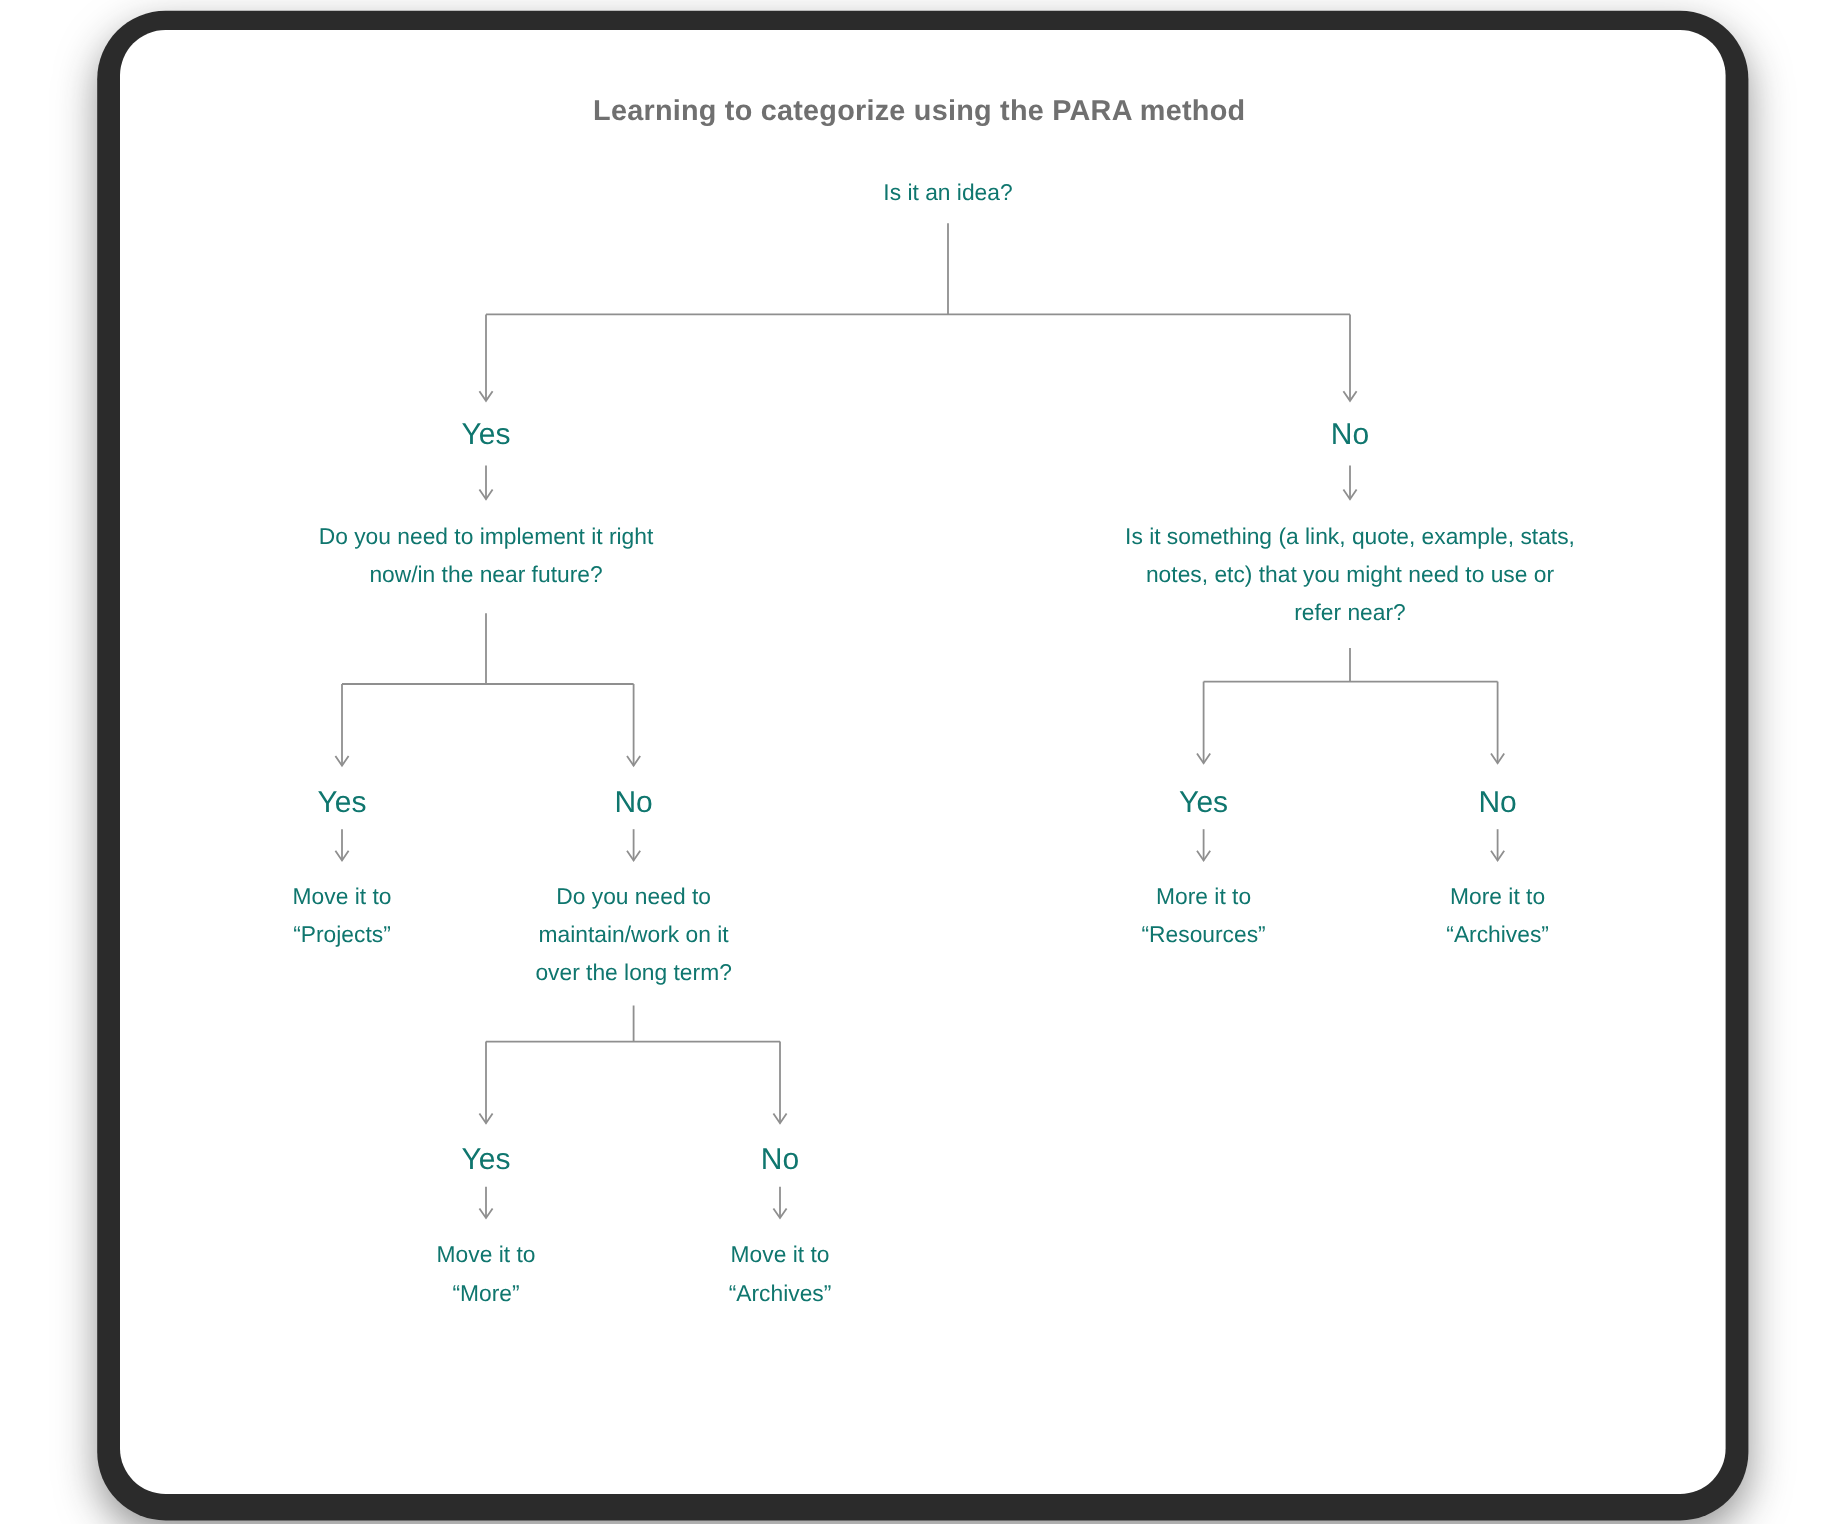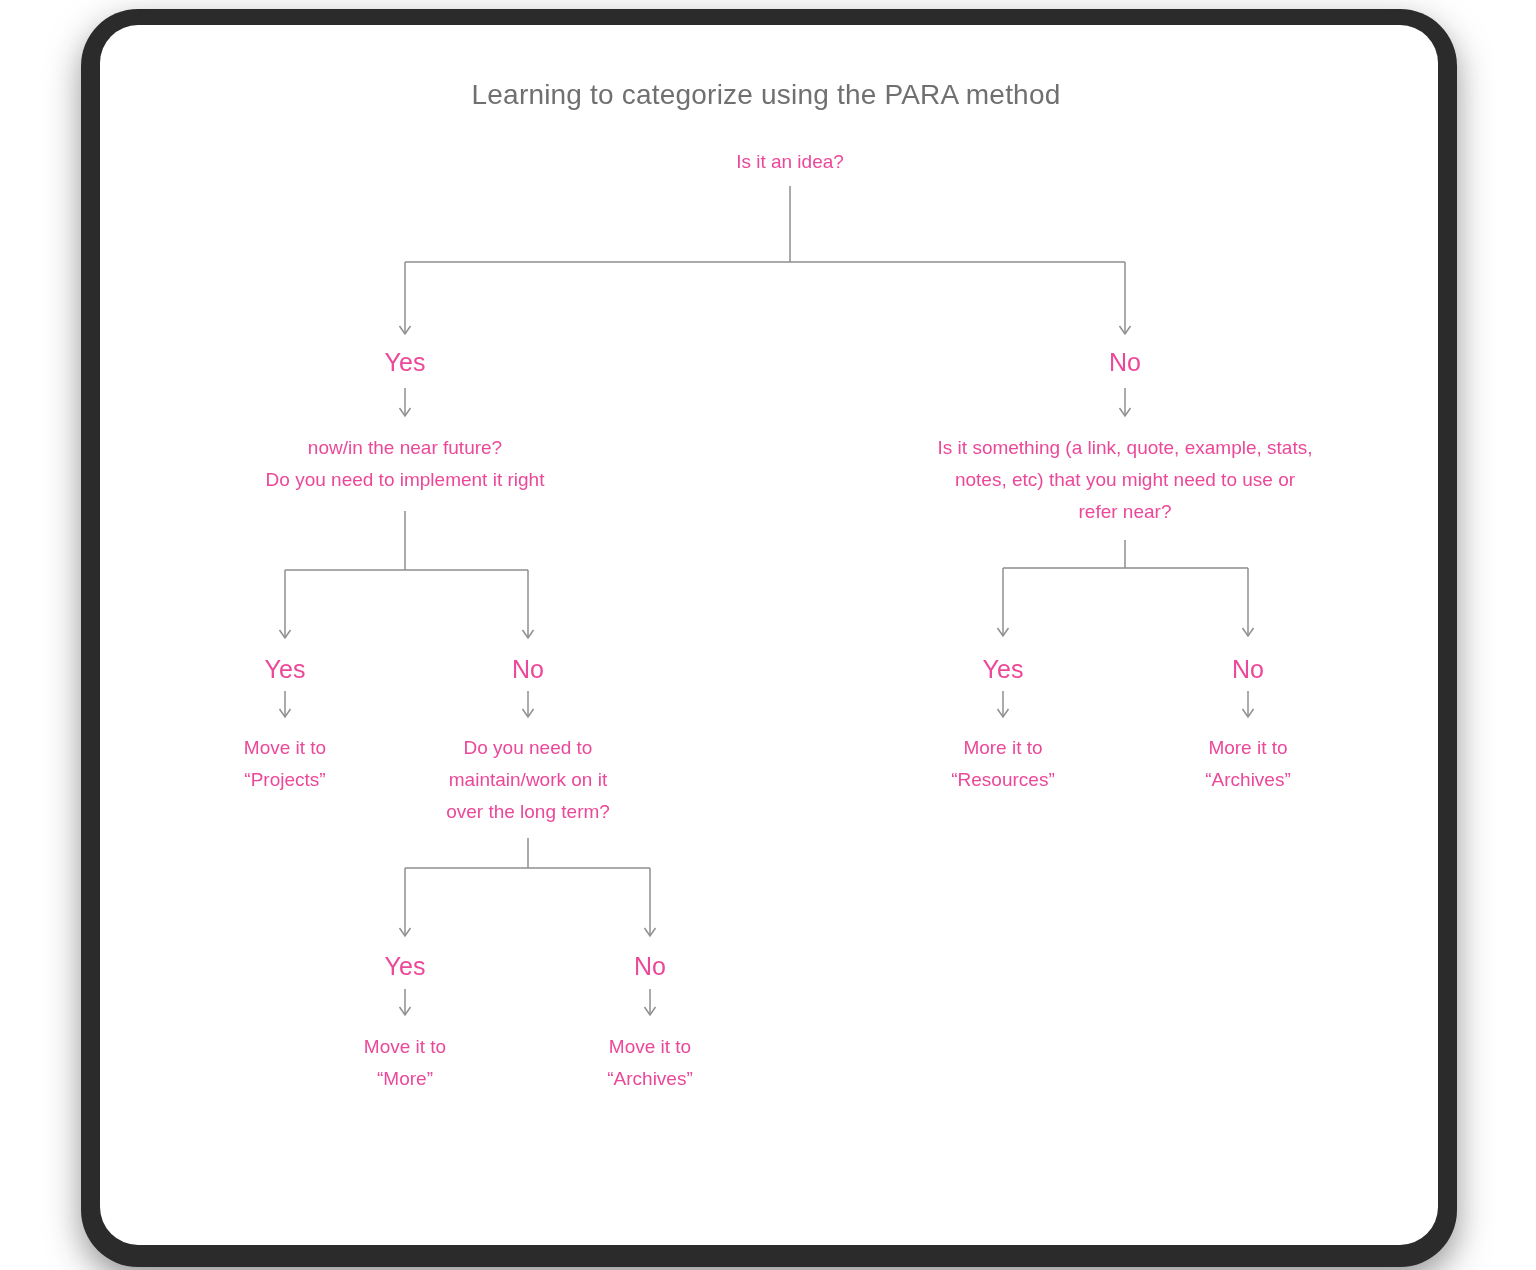--- a/index.html
+++ b/index.html
@@ -10,26 +10,26 @@
   .card{
     position:absolute;left:100px;top:25px;width:1338px;height:1220px;
     background:#ffffff;border-radius:38px;
     box-shadow:0 3px 0 19px #2b2b2b, 0 16px 34px 18px rgba(35,35,35,0.5);
   }
   .layer{position:absolute;inset:0;}
   svg.connectors{position:absolute;left:0;top:0;width:1536px;height:1270px;}
   .node{
     position:absolute;transform:translateX(-50%);
     text-align:center;white-space:nowrap;
-    color:#ec4899;font-size:19px;line-height:32px;
+    color:#0f766e;font-size:19px;line-height:32px;
   }
   .node .line{display:block;}
   .title{
     position:absolute;left:766px;top:79px;transform:translateX(-50%);
-    font-size:28px;font-weight:400;color:#707070;white-space:nowrap;
+    font-size:24px;font-weight:700;color:#707070;white-space:nowrap;
     letter-spacing:0.2px;
   }
   .yn{font-size:25px;line-height:28px;}
 </style>
 </head>
 <body>
 
 <div class="card"></div>
 
 <div class="layer">
@@ -68,22 +68,22 @@
   </svg>
 
   <div class="title">Learning to categorize using the PARA method</div>
 
   <div class="node" style="left:790px;top:146px">Is it an idea?</div>
 
   <div class="node yn" style="left:405px;top:348px">Yes</div>
   <div class="node yn" style="left:1125px;top:348px">No</div>
 
   <div class="node" style="left:405px;top:432px">
+    <span class="line">Do you need to implement it right</span>
     <span class="line">now/in the near future?</span>
-    <span class="line">Do you need to implement it right</span>
   </div>
 
   <div class="node" style="left:1125px;top:432px">
     <span class="line">Is it something (a link, quote, example, stats,</span>
     <span class="line">notes, etc) that you might need to use or</span>
     <span class="line">refer near?</span>
   </div>
 
   <div class="node yn" style="left:285px;top:655px">Yes</div>
   <div class="node yn" style="left:528px;top:655px">No</div>

